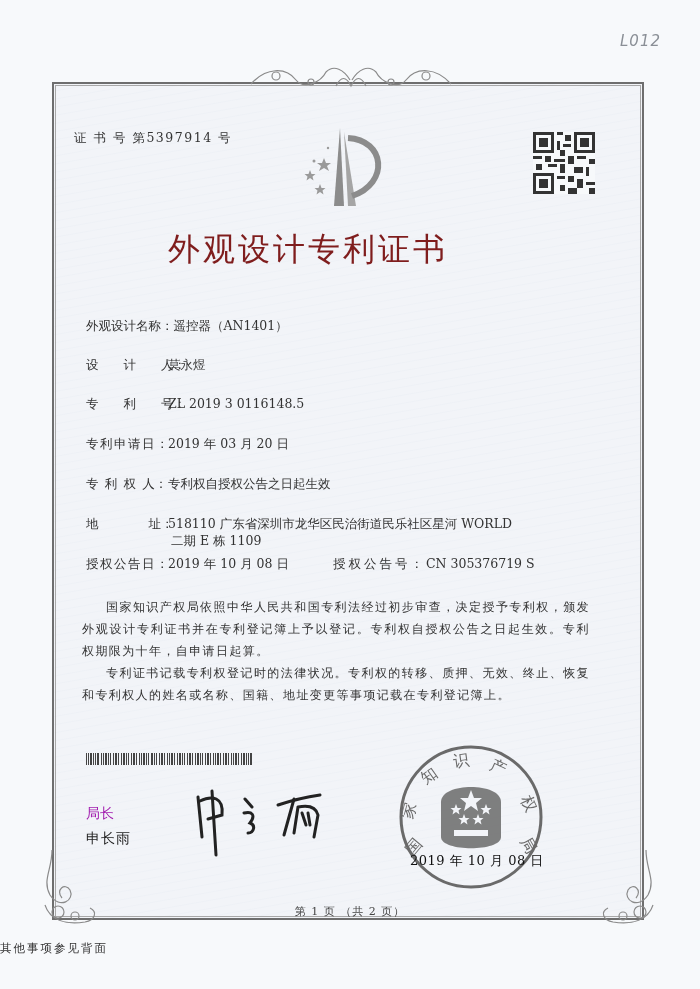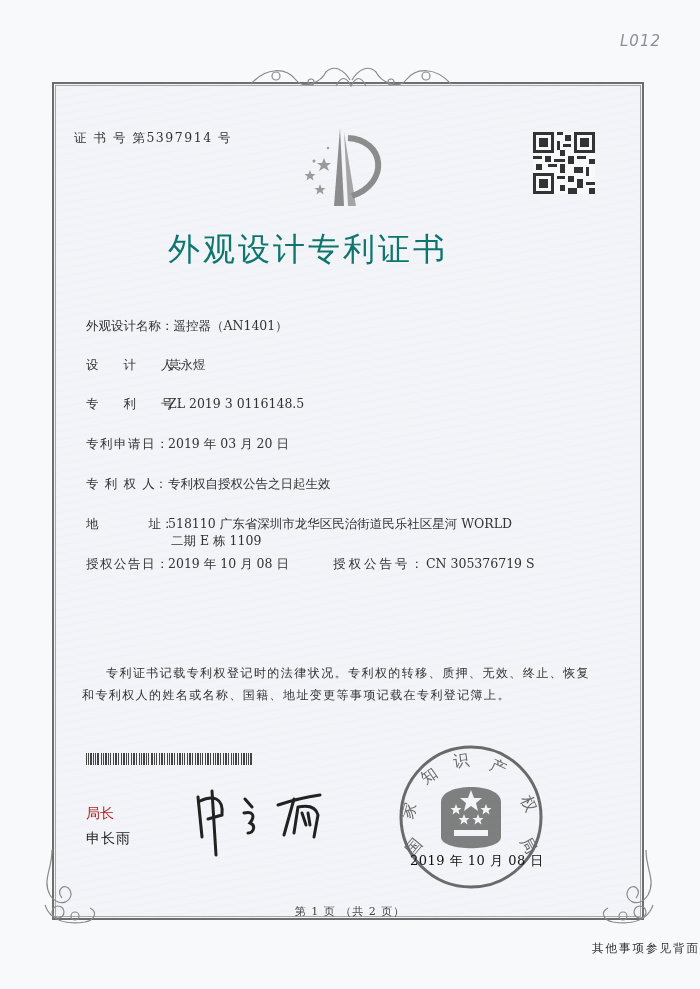--- a/index.html
+++ b/index.html
@@ -28,44 +28,44 @@
   .corner { position: absolute; width: 60px; height: 80px; }
   .corner.bl { left: 40px; top: 850px; }
   .corner.br { left: 598px; top: 850px; transform: scaleX(-1); }
 
   .cert-no { position: absolute; left: 74px; top: 130px; font-size: 12.5px; letter-spacing: 1.5px; }
   .logo { position: absolute; left: 290px; top: 128px; width: 100px; height: 80px; }
   .qr { position: absolute; left: 533px; top: 132px; width: 62px; height: 62px; }
 
   .title {
     position: absolute; left: 0; width: 616px; top: 228px; text-align: center;
-    font-family: "DejaVu Sans", sans-serif; font-size: 32px; letter-spacing: 3px; color: #0f766e;
+    font-family: "DejaVu Sans", sans-serif; font-size: 32px; letter-spacing: 3px; color: #7f1d1d;
   }
 
   .field { position: absolute; left: 86px; font-size: 12.5px; color: #333; white-space: nowrap; }
   .field .label { display: inline-block; width: 82px; }
   .field .value { display: inline-block; }
   .addr2 { position: absolute; left: 171px; top: 533px; font-size: 12.5px; }
   .grant-no { position: absolute; left: 333px; top: 556px; font-size: 12.5px; white-space: nowrap; }
 
   .para {
     position: absolute; left: 82px; width: 508px; font-size: 12px; line-height: 22px;
     letter-spacing: 1.4px; color: #333; text-indent: 2em; text-align: justify;
   }
 
   .barcode { position: absolute; left: 86px; top: 753px; width: 166px; height: 12px; }
-  .director-title { position: absolute; left: 86px; top: 805px; font-family: "DejaVu Sans", sans-serif; font-size: 14px; color: #b91c1c; }
+  .director-title { position: absolute; left: 86px; top: 805px; font-family: "DejaVu Sans", sans-serif; font-size: 14px; color: #a21caf; }
   .director-name { position: absolute; left: 86px; top: 830px; font-family: "DejaVu Sans", sans-serif; font-size: 14px; color: #222; letter-spacing: 1px; text-align: center; }
   .signature { position: absolute; left: 190px; top: 785px; width: 150px; height: 75px; }
 
   .seal { position: absolute; left: 396px; top: 742px; width: 150px; height: 150px; }
   .seal-date { position: absolute; left: 410px; top: 852px; font-size: 13px; color: #111; letter-spacing: 0.5px; }
 
   .page-indicator { position: absolute; left: 0; width: 700px; top: 904px; text-align: center; font-size: 11px; color: #444; letter-spacing: 1px; }
-  .back-note { position: absolute; left: 0; width: 700px; top: 941px; text-align: right; font-size: 11.5px; color: #333; letter-spacing: 2px; }
+  .back-note { position: absolute; left: 0; width: 700px; top: 941px; text-align: left; font-size: 11.5px; color: #333; letter-spacing: 2px; }
 </style>
 </head>
 <body>
 
 <div class="page">
 
   <div class="handnote">L012</div>
 
   <div class="frame-outer"></div>
   <div class="frame-inner"></div>
@@ -176,20 +176,21 @@
     <span class="label">地    址：</span><span class="value">518110 广东省深圳市龙华区民治街道民乐社区星河 WORLD</span>
   </div>
   <div class="addr2">二期 E 栋 1109</div>
   <div class="field" style="top:556px">
     <span class="label" style="letter-spacing:1.5px">授权公告日：</span><span class="value">2019 年 10 月 08 日</span>
   </div>
   <div class="grant-no">
     <span style="letter-spacing:3px">授权公告号：</span><span>CN 305376719 S</span>
   </div>
 
+  <div class="para" style="top:596px">国家知识产权局依照中华人民共和国专利法经过初步审查，决定授予专利权，颁发外观设计专利证书并在专利登记簿上予以登记。专利权自授权公告之日起生效。专利权期限为十年，自申请日起算。</div>
   <div class="para" style="top:662px">专利证书记载专利权登记时的法律状况。专利权的转移、质押、无效、终止、恢复和专利权人的姓名或名称、国籍、地址变更等事项记载在专利登记簿上。</div>
 
   <svg class="barcode" viewBox="0 0 166 12" preserveAspectRatio="none">
     <g fill="#444">
       <rect x="0" y="0" width="1" height="12"></rect>
         <rect x="2" y="0" width="1" height="12"></rect>
         <rect x="4" y="0" width="2" height="12"></rect>
       <rect x="7" y="0" width="1" height="12"></rect>
         <rect x="9" y="0" width="1" height="12"></rect>
         <rect x="11" y="0" width="2" height="12"></rect>

